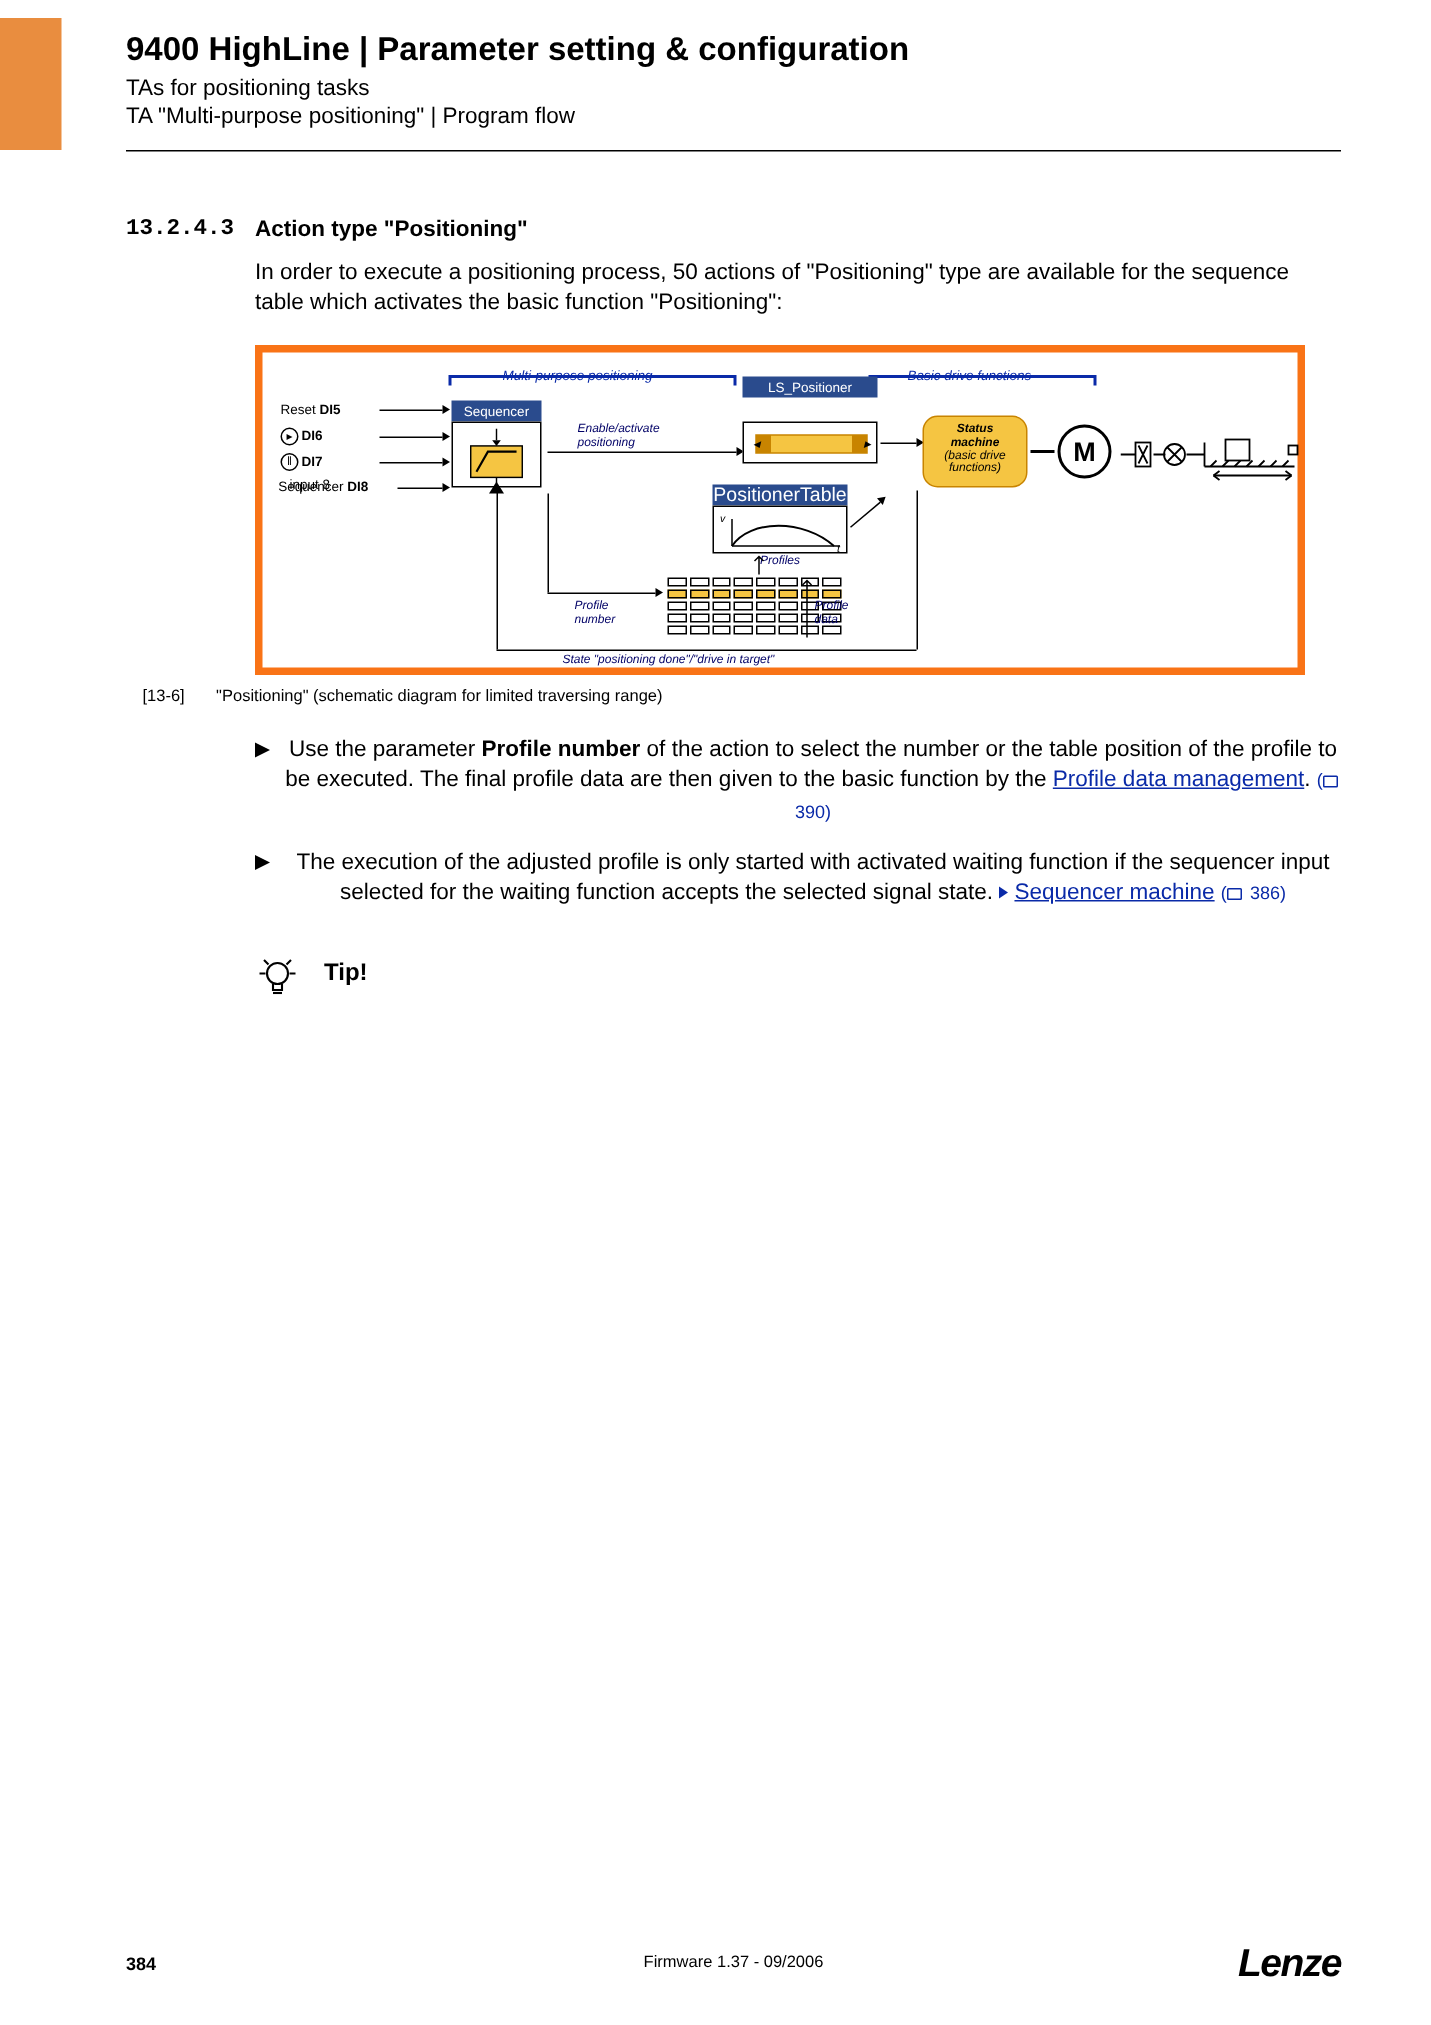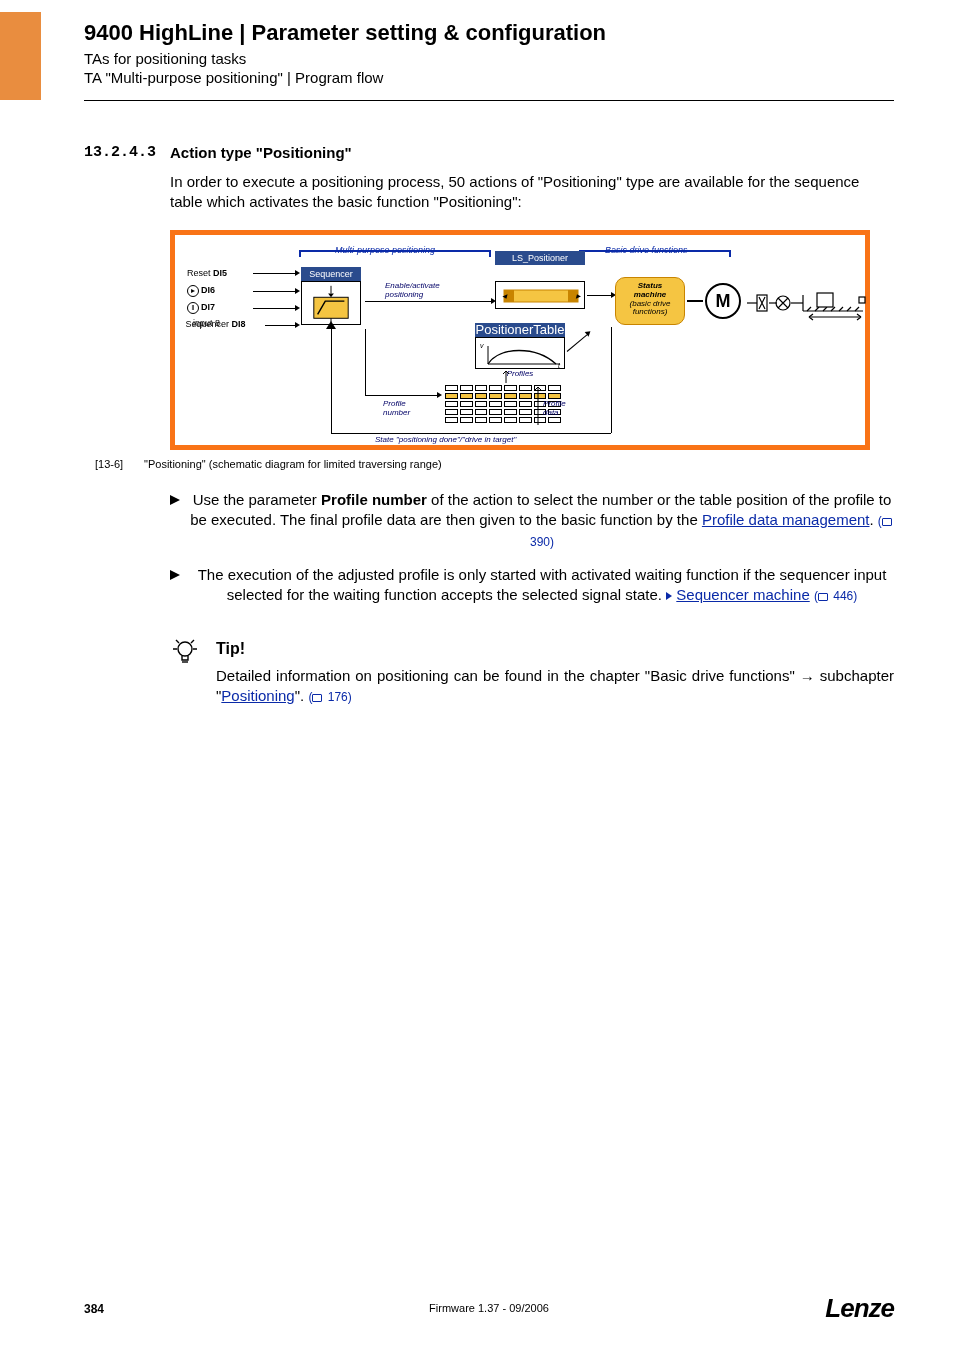--- a/index.html
+++ b/index.html
@@ -266,37 +266,34 @@
   <div class="caption-row">
     <span class="c1">[13-6]</span>
     <span>"Positioning" (schematic diagram for limited traversing range)</span>
   </div>
 
   <div class="bullets">
     <div class="bullet">
       <span>Use the parameter </span><span class="bold">Profile number</span><span> of the action to select the number or the table position of the profile to be executed. The final profile data are then given to the basic function by the </span><a class="link">Profile data management</a><span>.  </span><span class="pageref">(<span class="book"></span> <span>390)</span></span>
     </div>
     <div class="bullet">
-      <span>The execution of the adjusted profile is only started with activated waiting function if the sequencer input selected for the waiting function accepts the selected signal state. </span><span class="mini-arrow"></span> <a class="link">Sequencer machine</a> <span class="pageref">(<span class="book"></span> <span>446)</span></span>
+      <span>The execution of the adjusted profile is only started with activated waiting function if the sequencer input selected for the waiting function accepts the selected signal state. </span><span class="mini-arrow"></span> <a class="link">Sequencer machine</a> <span class="pageref">(<span class="book"></span> <span>386)</span></span>
     </div>
   </div>
 
   <div class="tip-block">
     <svg class="tip-icon" viewBox="0 0 30 30">
       <g stroke="#000" stroke-width="1.4" fill="none">
         <circle cx="15" cy="13" r="7"></circle>
         <path d="M12 20 L12 24 L18 24 L18 20"></path>
         <path d="M12 26 L18 26"></path>
         <path d="M3 13 L7 13 M23 13 L27 13 M6 4 L9 7 M24 4 L21 7"></path>
       </g>
     </svg>
     <div class="tip-label">Tip!</div>
-    <div class="tip-body">
-      <span>Detailed information on positioning can be found in the chapter "Basic drive functions" </span><span class="rarrow">→</span><span> subchapter "</span><a class="link">Positioning</a><span>". </span><span class="pageref">(<span class="book"></span> <span>176)</span></span>
-    </div>
   </div>
 
   <div class="footer">
     <span class="pn">384</span>
     <span class="fw">Firmware 1.37 - 09/2006</span>
   </div>
   <div class="logo">Lenze</div>
 </div>
 
 </body></html>

